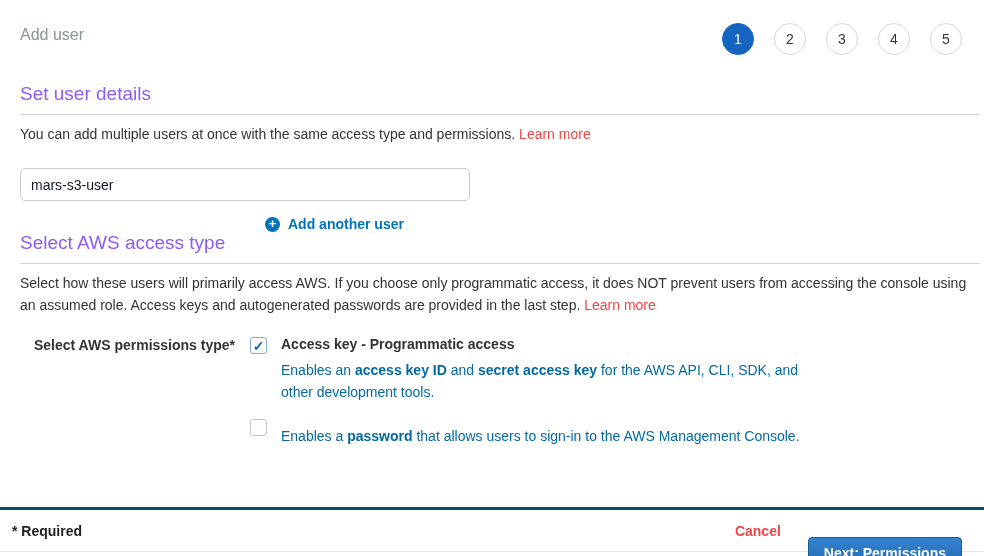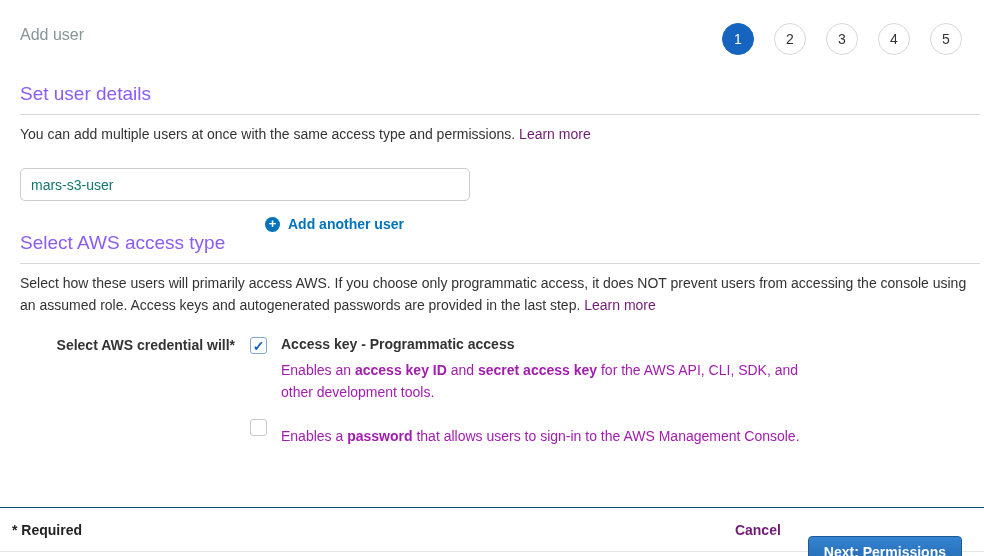--- a/index.html
+++ b/index.html
@@ -12,52 +12,52 @@
   .steps { display:flex; gap:20px; margin-top:5px; padding-right:2px; }
   .step { width:32px; height:32px; border-radius:50%; background:#fff;
     border:1px solid #d5d9d9; display:flex; align-items:center; justify-content:center;
     font-size:14px; color:#333; }
   .step.active { background:#1565c0; border-color:#1565c0; color:#fff; }
 
   .section { padding:0 4px 0 20px; }
   .section-heading { font-size:19px; font-weight:400; color:#8b5cf6; }
   .heading-rule { border:none; border-top:1px solid #d5d9d9; margin-top:9px; }
   .section-desc { font-size:14px; line-height:22px; color:#333; margin-top:8px; }
-  a, .link { color:#701a75; text-decoration:none; cursor:pointer; }
+  a, .link { color:#ef4444; text-decoration:none; cursor:pointer; }
 
   .sec-user { margin-top:28px; }
   .form-row { display:flex; margin-top:23px; }
   .form-label { width:230px; text-align:right; padding-right:15px;
     font-weight:bold; font-size:14px; padding-top:8px; flex:none; }
   .text-input { width:450px; height:33px; border:1px solid #ccc; border-radius:5px;
-    padding:0 10px; font-size:14px; color:#0f766e; font-family:"Liberation Sans", sans-serif;
+    padding:0 10px; font-size:14px; color:#0f172a; font-family:"Liberation Sans", sans-serif;
     outline:none; }
   .add-user-row { margin-left:245px; margin-top:15px; display:flex;
     align-items:center; gap:8px; font-size:14px; font-weight:bold; color:#0073bb;
     cursor:pointer; width:max-content; }
   .plus-circle { width:15px; height:15px; border-radius:50%; background:#0073bb;
     color:#fff; display:flex; align-items:center; justify-content:center;
     font-size:13px; font-weight:bold; line-height:1; padding-bottom:1px; flex:none; }
 
   .sec-access { }
   .cred-row { display:flex; margin-top:20px; }
   .cred-label { padding-top:1px; }
   .options-col { display:flex; flex-direction:column; gap:15px; }
   .option { display:flex; gap:14px; }
   .checkbox { width:17px; height:17px; border-radius:3px; background:#fff;
     border:1px solid #c5c9cb; flex:none; margin-top:1px; display:flex;
     align-items:center; justify-content:center; cursor:pointer; }
   .checkbox.checked { border-color:#7fa8d4; }
   .check-glyph { color:#1565c0; font-size:14px; font-weight:bold; line-height:1; }
   .opt-title { font-size:14px; font-weight:bold; color:#333; }
-  .opt-desc { font-size:14px; line-height:22px; color:#a21caf; margin-top:7px;
+  .opt-desc { font-size:14px; line-height:22px; color:#0369a1; margin-top:7px;
     max-width:545px; }
 
   .footer { position:absolute; left:0; right:0; top:507px; height:45px;
-    border-top:1px solid #0c4a6e; border-bottom:1px solid #e3e6e6;
+    border-top:3px solid #0c4a6e; border-bottom:1px solid #e3e6e6;
     display:flex; align-items:center; justify-content:space-between;
     padding:0 22px 0 12px; background:#fff; }
   .required-note { font-size:14px; font-weight:bold; color:#222; }
   .footer-actions { display:flex; align-items:center; gap:27px; }
   .cancel-link { font-size:14px; font-weight:bold; }
   .btn-primary { background:linear-gradient(to bottom, #3483d1, #2267ae);
     border:1px solid #1e5a96; border-radius:4px; color:#fff; font-weight:bold;
     font-size:14px; padding:7px 15px; cursor:pointer;
     font-family:"Liberation Sans", sans-serif;margin-top:44px; }
 </style>
@@ -89,21 +89,21 @@
     <span>Add another user</span>
   </div>
 </div>
 
 <div class="section sec-access">
   <div class="section-heading">Select AWS access type</div>
   <hr class="heading-rule">
   <div class="section-desc"><span>Select how these users will primarily access AWS. If you choose only programmatic access, it does NOT prevent users from accessing the console using an assumed role. Access keys and autogenerated passwords are provided in the last step. </span><a class="link">Learn more</a></div>
 
   <div class="cred-row">
-    <div class="form-label cred-label">Select AWS credential will*</div>
+    <div class="form-label cred-label">Select AWS permissions type*</div>
     <div class="options-col">
 
       <div class="option">
         <span class="checkbox checked">
             <span class="check-glyph">✓</span>
           </span>
         <div>
           <div class="opt-title">Access key - Programmatic access</div>
           <div class="opt-desc"><span>Enables an </span><b>access key ID</b><span> and </span><b>secret access key</b><span> for the AWS API, CLI, SDK, and other development tools.</span></div>
         </div>

